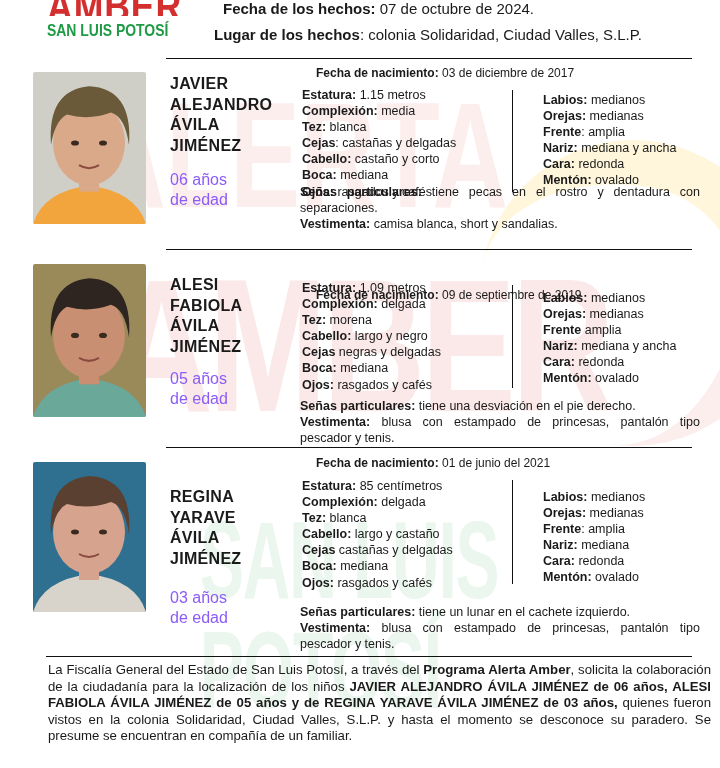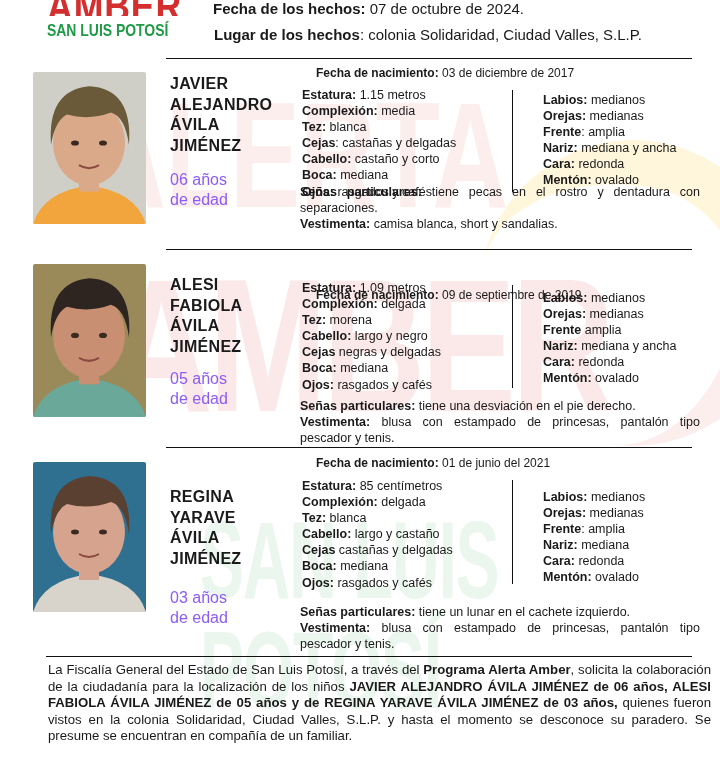--- a/index.html
+++ b/index.html
@@ -10,21 +10,21 @@
   .wm-amber { left:110px; top:250px; font-size:190px; color:#fbe8e8; letter-spacing:-6px; transform:scaleX(0.75); transform-origin:left; }
   .wm-alerta { left:90px; top:80px; font-size:150px; color:#fdeeee; transform:scaleX(0.7); transform-origin:left; }
   .wm-slp { left:200px; top:505px; font-size:110px; color:#eaf6ee; letter-spacing:-2px; transform:scaleX(0.6); transform-origin:left; }
   .wm-arc { position:absolute; left:480px; top:140px; width:260px; height:260px; border-radius:50%;
             border-top:46px solid #fff6dc; border-right:46px solid #fdeeee; border-left:0; border-bottom:0; transform:rotate(10deg); }
 
   .logo { position:absolute; left:47px; top:-14px; }
   .logo-amber { font-size:42px; font-weight:bold; color:#d32f2f; letter-spacing:1px; line-height:1; transform:scaleX(0.85); transform-origin:left; display:block; height:30px; overflow:hidden; }
   .logo-slp { font-size:17px; font-weight:bold; color:#1f9a45; line-height:1; transform:scaleX(0.82); transform-origin:left; display:block; margin-top:6px; }
 
-  .hdr-line { position:absolute; left:213px; font-size:15px; white-space:nowrap; }
+  .hdr-line { position:absolute; left:223px; font-size:15px; white-space:nowrap; }
   .hdr-line b { font-weight:bold; }
 
   .rule { position:absolute; height:1px; background:#111; }
 
   .photo { position:absolute; left:33px; width:113px; border-radius:2px; overflow:hidden; }
 
   .name { position:absolute; left:170px; font-size:16px; font-weight:bold; line-height:20.5px; letter-spacing:0.3px; }
   .age  { position:absolute; left:170px; font-size:16px; line-height:20px; color:#8b5cf6; }
 
   .dob { position:absolute; left:316px; font-size:12px; white-space:nowrap; }

